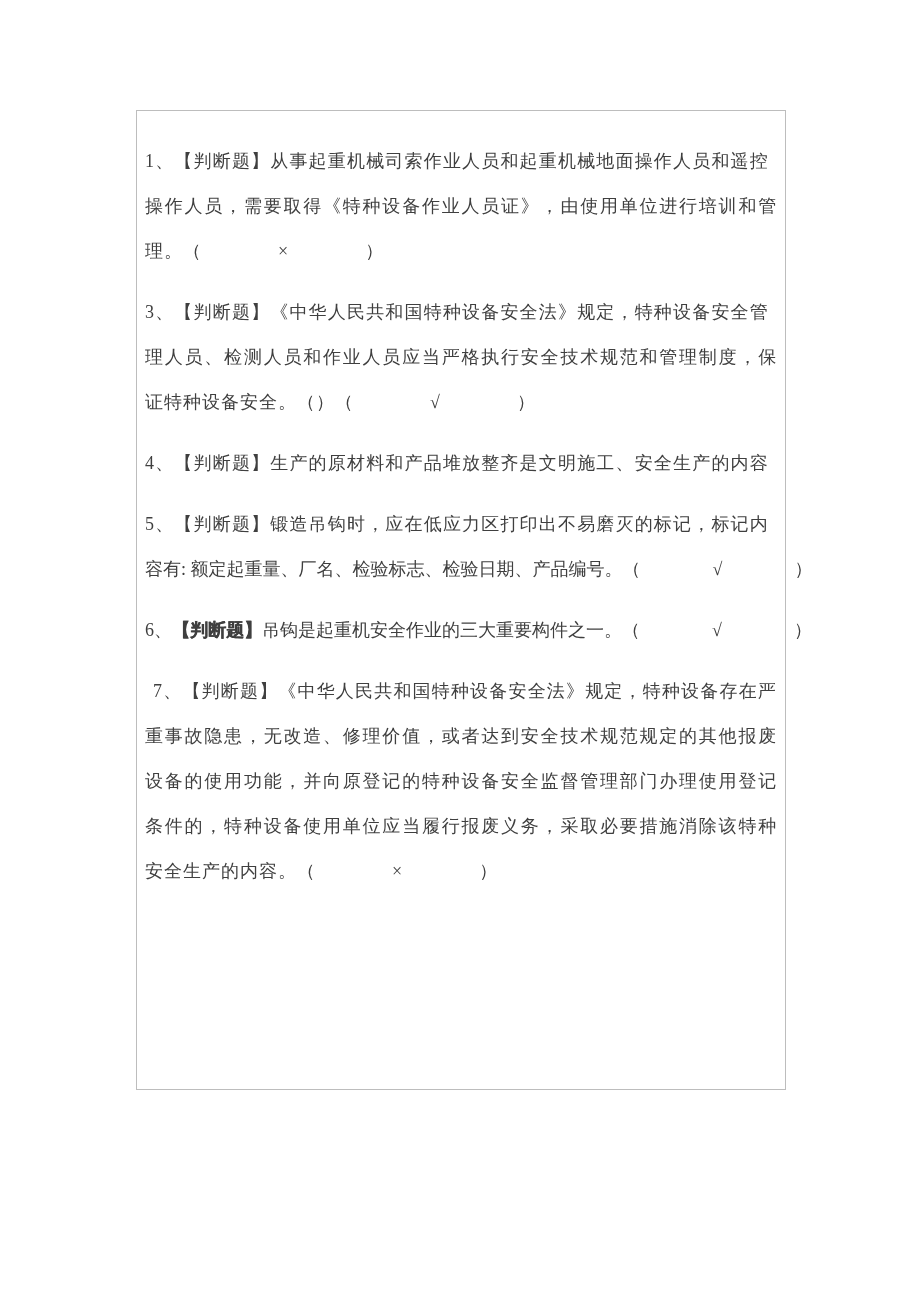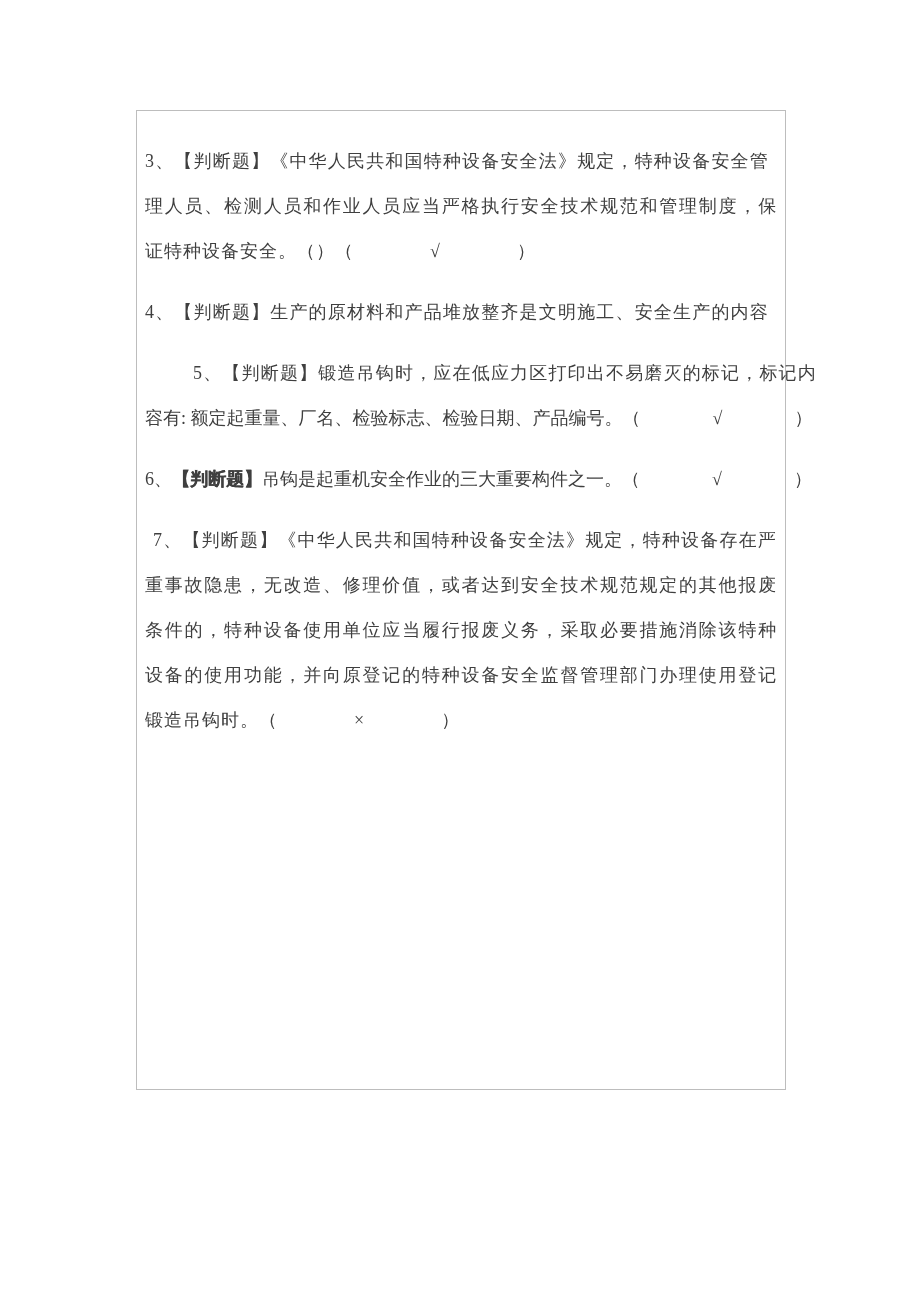--- a/index.html
+++ b/index.html
@@ -45,36 +45,41 @@
     text-align: center;
   }
 </style>
 </head>
 <body>
 
 <div class="page">
   <div class="sheet">
     <div>
         <div class="question">
+          <div class="line" style="letter-spacing: 1.18px;">1、【判断题】从事起重机械司索作业人员和起重机械地面操作人员和遥控</div>
+          <div class="line" style="letter-spacing: 1.78px;">操作人员，需要取得《特种设备作业人员证》，由使用单位进行培训和管</div>
+          <div class="line">理。（　　　　×　　　　）</div>
+        </div>
+        <div class="question">
           <div class="line" style="letter-spacing: 1.18px;">3、【判断题】《中华人民共和国特种设备安全法》规定，特种设备安全管</div>
           <div class="line" style="letter-spacing: 1.78px;">理人员、检测人员和作业人员应当严格执行安全技术规范和管理制度，保</div>
           <div class="line">证特种设备安全。（）（　　　　√　　　　）</div>
         </div>
         <div class="question">
           <div class="line" style="letter-spacing: 1.18px;">4、【判断题】生产的原材料和产品堆放整齐是文明施工、安全生产的内容</div>
         </div>
         <div class="question">
-          <div class="line" style="letter-spacing: 1.18px; margin-left: 48px;">5、【判断题】锻造吊钩时，应在低应力区打印出不易磨灭的标记，标记内</div>
+          <div class="line" style="letter-spacing: 1.18px;">5、【判断题】锻造吊钩时，应在低应力区打印出不易磨灭的标记，标记内</div>
           <div class="line tight">容有: 额定起重量、厂名、检验标志、检验日期、产品编号。（　　　　√　　　　）</div>
         </div>
         <div class="question">
           <div class="line tight">6、<span class="label-bold">【判断题】</span>吊钩是起重机安全作业的三大重要构件之一。（　　　　√　　　　）</div>
         </div>
         <div class="question">
           <div class="line" style="letter-spacing: 1.18px; text-align: right;">7、【判断题】《中华人民共和国特种设备安全法》规定，特种设备存在严</div>
           <div class="line" style="letter-spacing: 1.78px;">重事故隐患，无改造、修理价值，或者达到安全技术规范规定的其他报废</div>
+          <div class="line" style="letter-spacing: 1.78px;">设备的使用功能，并向原登记的特种设备安全监督管理部门办理使用登记</div>
           <div class="line" style="letter-spacing: 1.78px;">条件的，特种设备使用单位应当履行报废义务，采取必要措施消除该特种</div>
-          <div class="line" style="letter-spacing: 1.78px;">设备的使用功能，并向原登记的特种设备安全监督管理部门办理使用登记</div>
-          <div class="line">锻造吊钩时。（　　　　×　　　　）</div>
+          <div class="line">安全生产的内容。（　　　　×　　　　）</div>
         </div>
       </div>
   </div>
 </div>
 
 </body></html>

